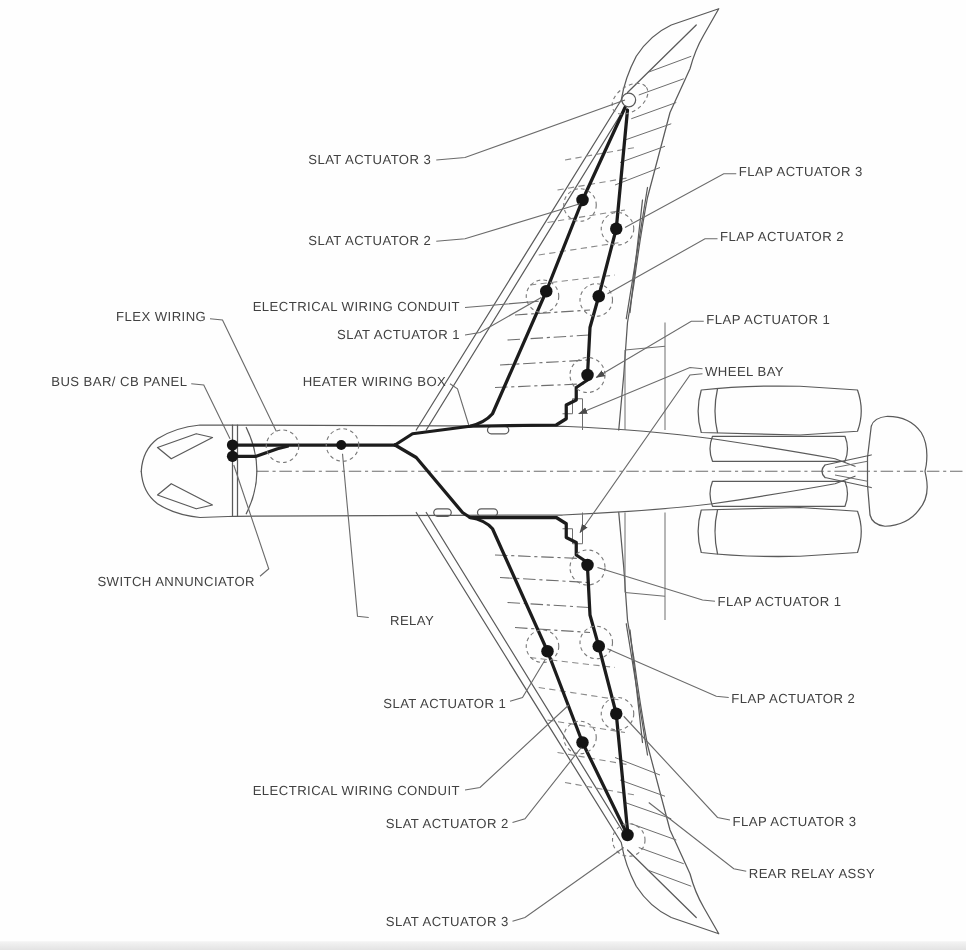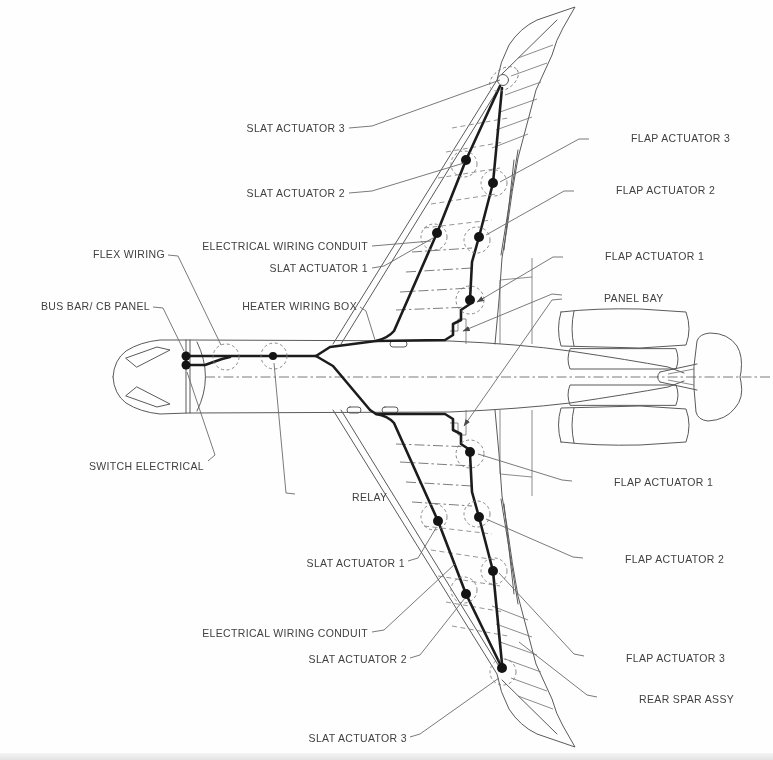--- a/index.html
+++ b/index.html
@@ -5,21 +5,20 @@
   html,body{margin:0;padding:0;background:#fff;}
   .stage{
     position:relative;width:773px;height:760px;background:#fefefe;overflow:hidden;
     font-family:"Liberation Sans", sans-serif;
   }
   .stage svg{position:absolute;left:0;top:0;}
   .lbl{
     position:absolute;white-space:nowrap;
     font-size:10.5px;letter-spacing:0.35px;color:#414141;line-height:12px;
     font-family:"Liberation Sans", sans-serif;
-    margin-left:40px;
   }
   .bottom-band{
     position:absolute;left:0;bottom:0;width:773px;height:7px;
     background:linear-gradient(#f4f4f4,#e3e3e3);
   }
   
   .thin{fill:none;stroke:#5a5a5a;stroke-width:1;stroke-linejoin:round;stroke-linecap:round;}
   .thin2{fill:none;stroke:#6e6e6e;stroke-width:0.8;stroke-linejoin:round;}
   .wire{fill:none;stroke:#1c1c1c;stroke-width:2.6;stroke-linejoin:round;stroke-linecap:round;}
   .dashcirc{fill:none;stroke:#7a7a7a;stroke-width:0.9;stroke-dasharray:3 2.6;}
@@ -175,29 +174,29 @@
     </g>
   </svg>
 
   <div class="lbl" style="right:428px;top:122px">SLAT ACTUATOR 3</div>
   <div class="lbl" style="right:428px;top:187px">SLAT ACTUATOR 2</div>
   <div class="lbl" style="right:405px;top:240px">ELECTRICAL WIRING CONDUIT</div>
   <div class="lbl" style="right:608px;top:248px">FLEX WIRING</div>
   <div class="lbl" style="right:405px;top:262px">SLAT ACTUATOR 1</div>
   <div class="lbl" style="right:623px;top:300px">BUS BAR/ CB PANEL</div>
   <div class="lbl" style="right:416px;top:300px">HEATER WIRING BOX</div>
-  <div class="lbl" style="right:569px;top:460px">SWITCH ELECTRICAL</div>
+  <div class="lbl" style="right:569px;top:460px">SWITCH ANNUNCIATOR</div>
   <div class="lbl" style="left:312px;top:491px">RELAY</div>
   <div class="lbl" style="right:368px;top:557px">SLAT ACTUATOR 1</div>
   <div class="lbl" style="right:405px;top:627px">ELECTRICAL WIRING CONDUIT</div>
   <div class="lbl" style="right:366px;top:653px">SLAT ACTUATOR 2</div>
   <div class="lbl" style="right:366px;top:732px">SLAT ACTUATOR 3</div>
   <div class="lbl" style="left:591px;top:132px">FLAP ACTUATOR 3</div>
   <div class="lbl" style="left:576px;top:184px">FLAP ACTUATOR 2</div>
   <div class="lbl" style="left:565px;top:250px">FLAP ACTUATOR 1</div>
-  <div class="lbl" style="left:564px;top:292px">PANEL BAY</div>
+  <div class="lbl" style="left:564px;top:292px">WHEEL BAY</div>
   <div class="lbl" style="left:574px;top:476px">FLAP ACTUATOR 1</div>
   <div class="lbl" style="left:585px;top:553px">FLAP ACTUATOR 2</div>
   <div class="lbl" style="left:586px;top:652px">FLAP ACTUATOR 3</div>
-  <div class="lbl" style="left:599px;top:693px">REAR SPAR ASSY</div>
+  <div class="lbl" style="left:599px;top:693px">REAR RELAY ASSY</div>
 
   <div class="bottom-band"></div>
 </div>
 
 </body></html>

